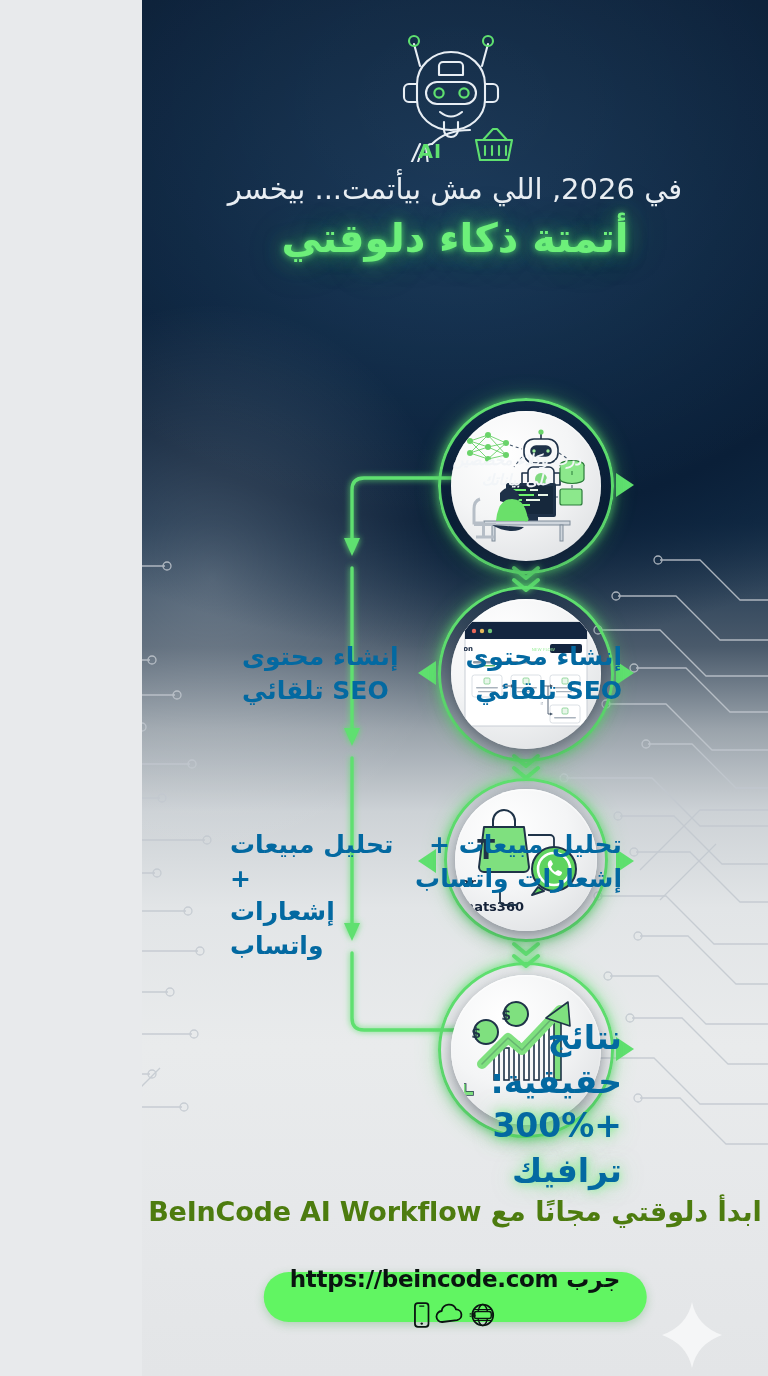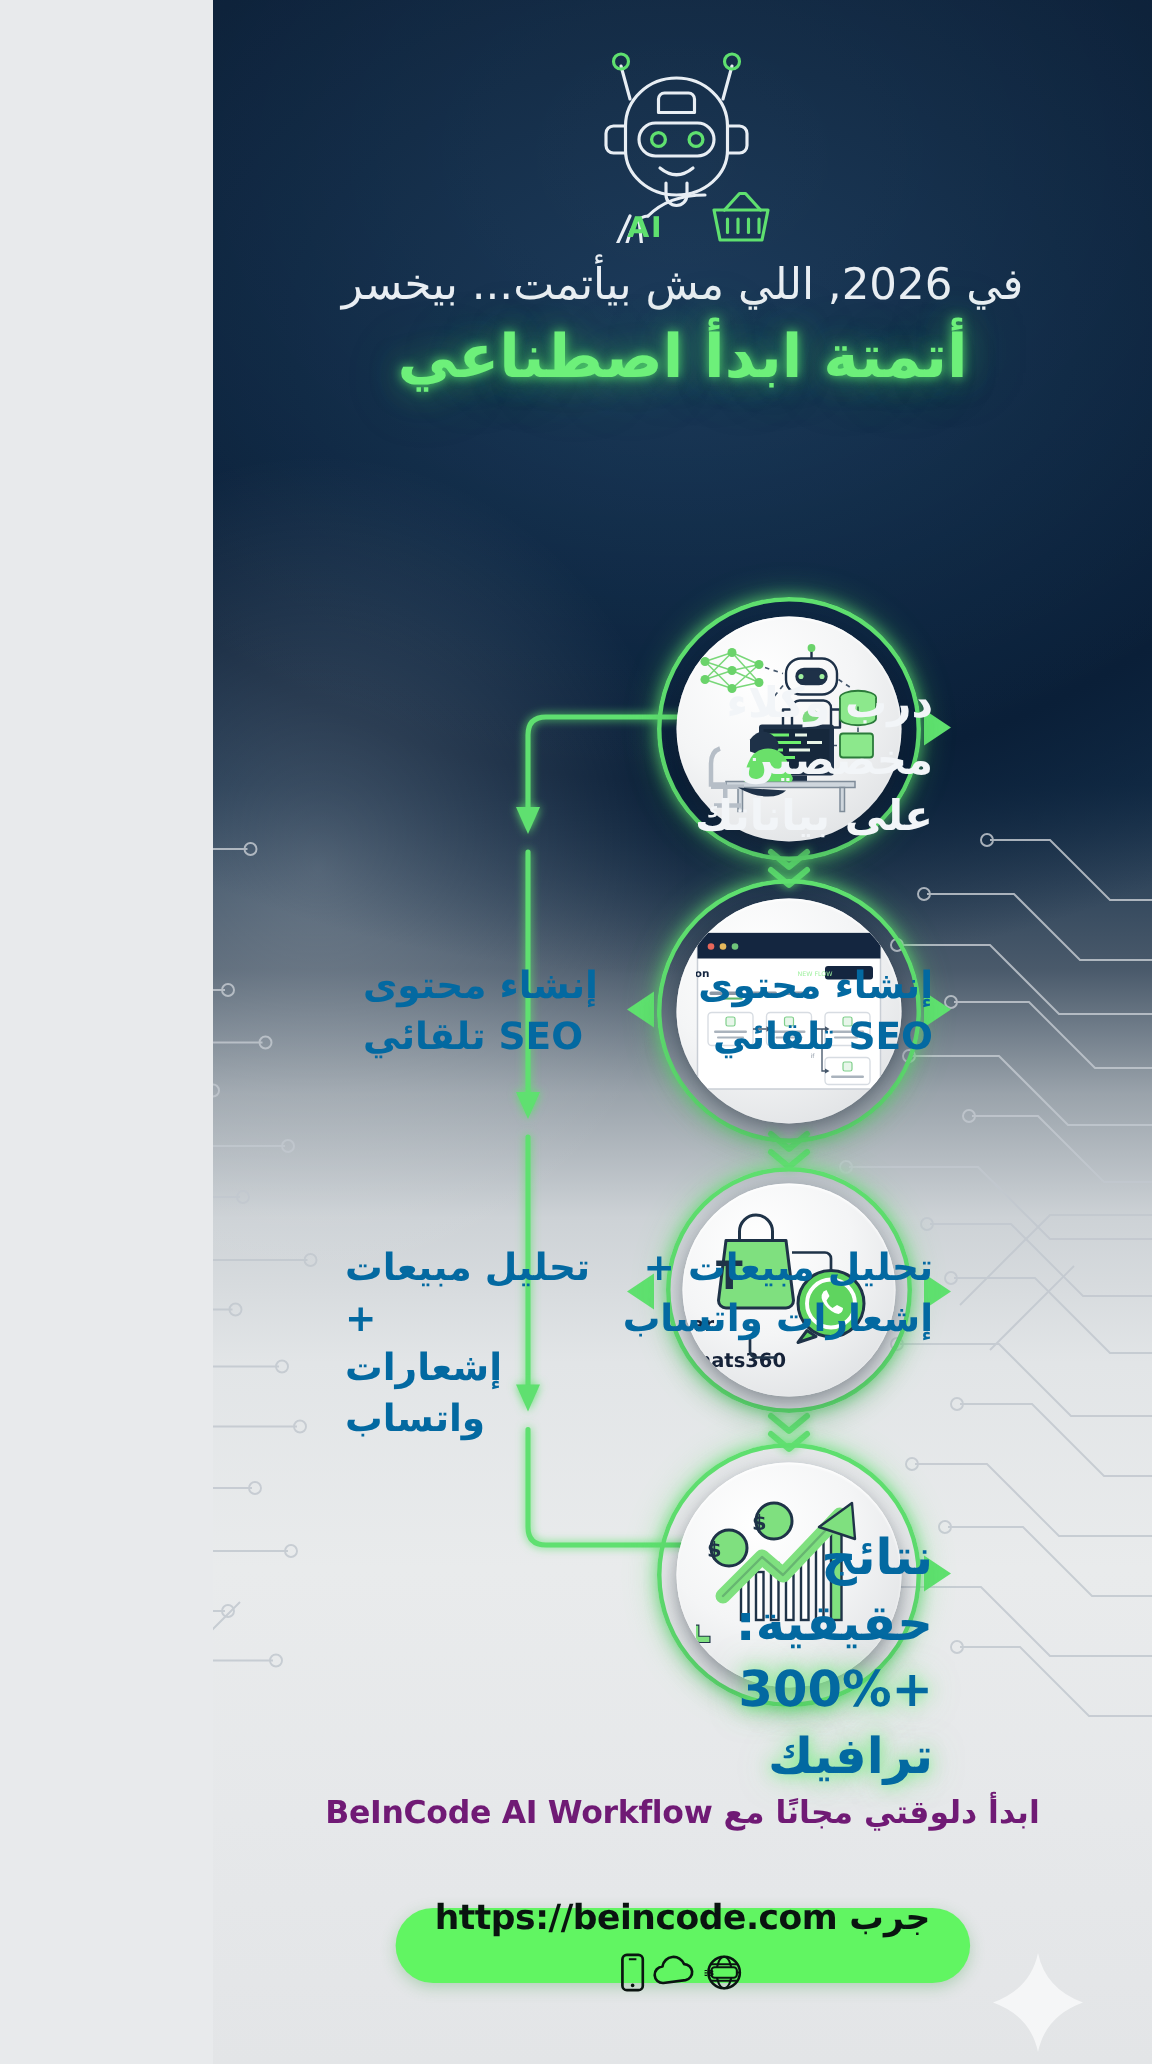--- a/index.html
+++ b/index.html
@@ -102,22 +102,22 @@
     font-weight:800;
     line-height:1.34;
   }
   .lbl-dark { color:#0369a1; }
   .lbl-light { color:#f2f5f8; }
 
   
   .cta-head {
     position:absolute; left:0; right:0; top:1196px;
     text-align:center; direction:rtl;
-    color:#701a75;
-    font-size:21px; font-weight:900;
+    color:#4d7c0f;
+    font-size:27px; font-weight:900;
     letter-spacing:-0.2px;
   }
   .cta-btn {
     position:absolute; left:50%; transform:translateX(-50%);
     top:1272px;
     height:50px;
     padding:0 26px;
     border-radius:25px;
     background:#61f562;
     display:flex; align-items:center; justify-content:center; gap:10px;
@@ -256,21 +256,21 @@
         <line x1="112" y1="124" x2="112" y2="133"></line>
         <line x1="119" y1="124" x2="119" y2="133"></line>
         <line x1="126" y1="124" x2="126" y2="133"></line>
       </g>
     </svg>
   </div>
 
   <div class="kicker ar">في 2026, اللي مش بيأتمت... بيخسر</div>
 
   <div class="title-wrap">
-    <div class="title-line ar">أتمتة ابدأ اصطناعي</div>
+    <div class="title-line ar">أتمتة ذكاء دلوقتي</div>
   </div>
 
   <div class="flow">
 
     <svg class="flow-svg" width="768" height="790" viewBox="0 0 768 790">
       <defs>
         <filter id="glow" x="-60%" y="-60%" width="220%" height="220%">
           <feGaussianBlur stdDeviation="3.2" result="b"></feGaussianBlur>
           <feMerge>
               <feMergeNode in="b"></feMergeNode>
@@ -393,21 +393,21 @@
           <path d="M50 82 q10 2 14 10" stroke="#6ae06a" stroke-width="5" fill="none" stroke-linecap="round"></path>
 
           <path d="M18 72 q-6 2 -6 10 v14 h10" fill="none" stroke="#b6bec7" stroke-width="3"></path>
           <rect x="12" y="96" width="22" height="3" fill="#b6bec7"></rect>
           <rect x="20" y="99" width="3" height="10" fill="#b6bec7"></rect>
           <path d="M14 110 h18" stroke="#b6bec7" stroke-width="3" fill="none"></path>
           <path d="M30 98 q10 6 20 6 q8 0 12 -4" fill="#1e3148"></path>
         </g>
       </svg>
     </div>
-    <div class="lbl lbl-light ar" style="right:288px; top:72px; width:210px; font-size:28px; text-align:right;">
+    <div class="lbl lbl-light ar" style="right:288px; top:72px; width:210px; font-size:15px; text-align:center;font-style:italic;">
       <div>درب وكلاء مخصصين</div>
       <div>على بياناتك</div>
     </div>
 
     <div class="node-ring" style="left:296px; top:208px; width:176px; height:176px;"></div>
     <div class="node" style="left:309px; top:221px; width:150px; height:150px;">
       <svg width="124" height="106" viewBox="0 0 124 106">
         <rect x="1" y="1" width="122" height="104" rx="5" fill="#ffffff" stroke="#c9ced5" stroke-width="1"></rect>
         <path d="M1 6 a5 5 0 0 1 5 -5 h112 a5 5 0 0 1 5 5 v12 h-122 z" fill="#142640"></path>
         <circle cx="10" cy="10" r="2.2" fill="#e8675a"></circle>

